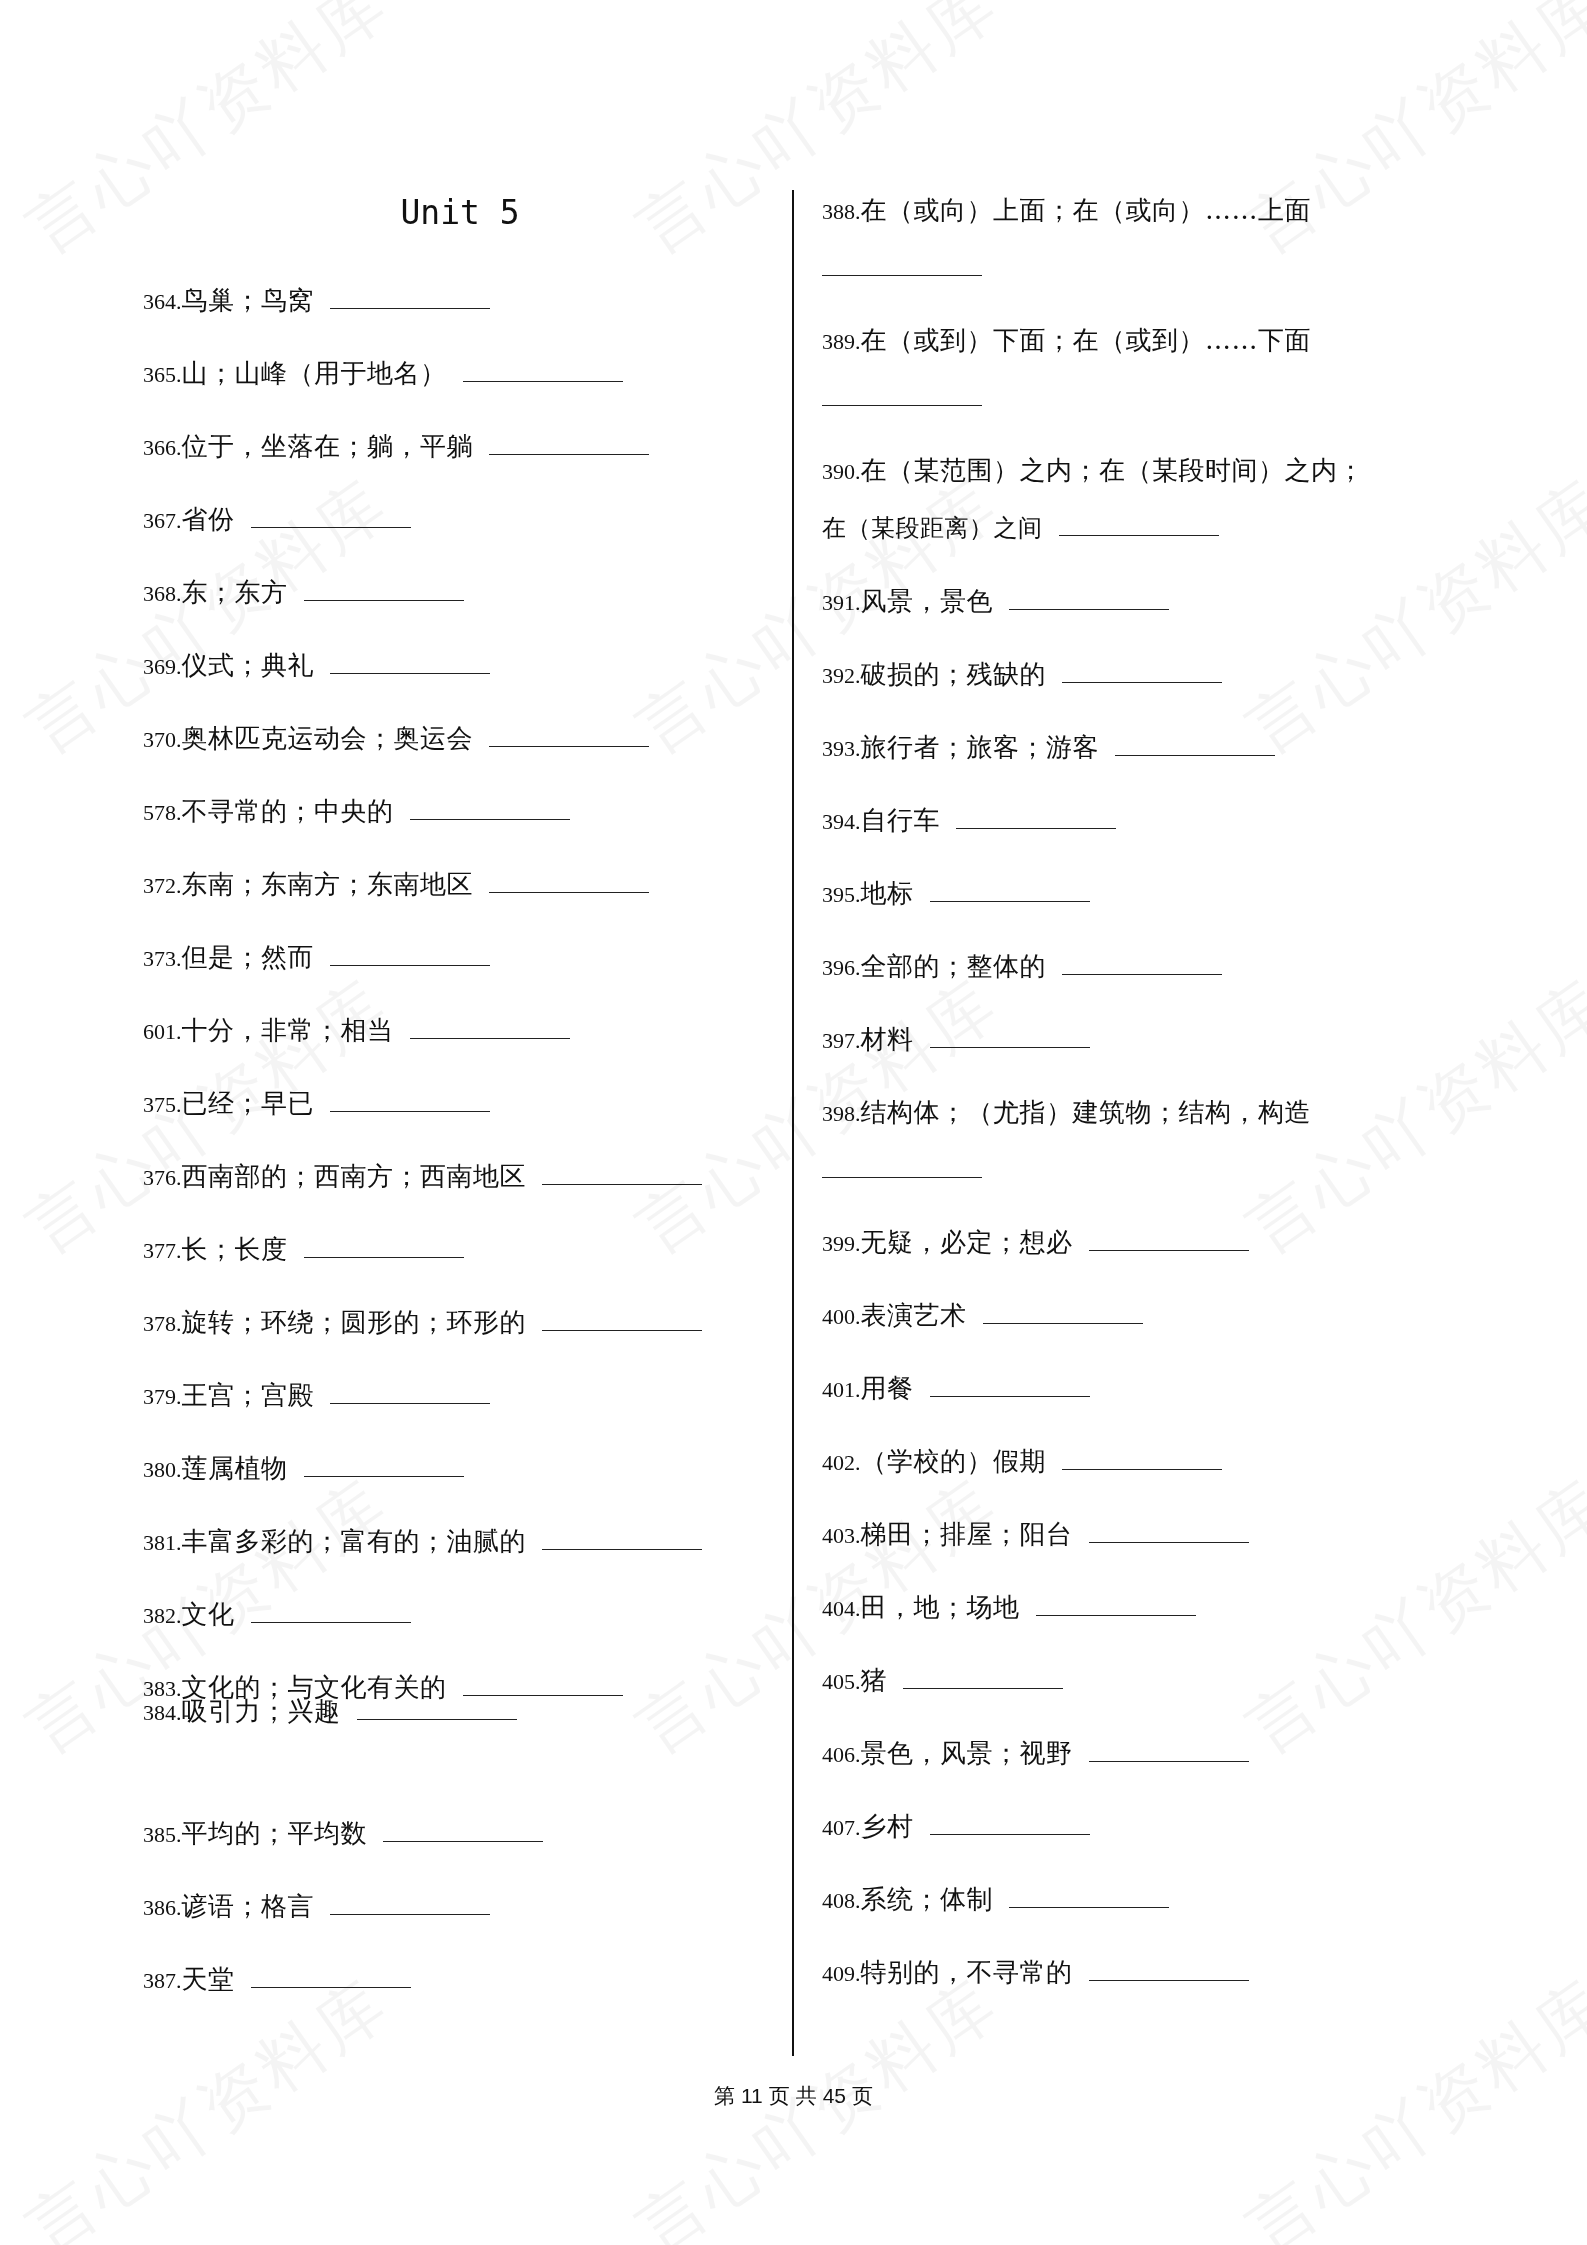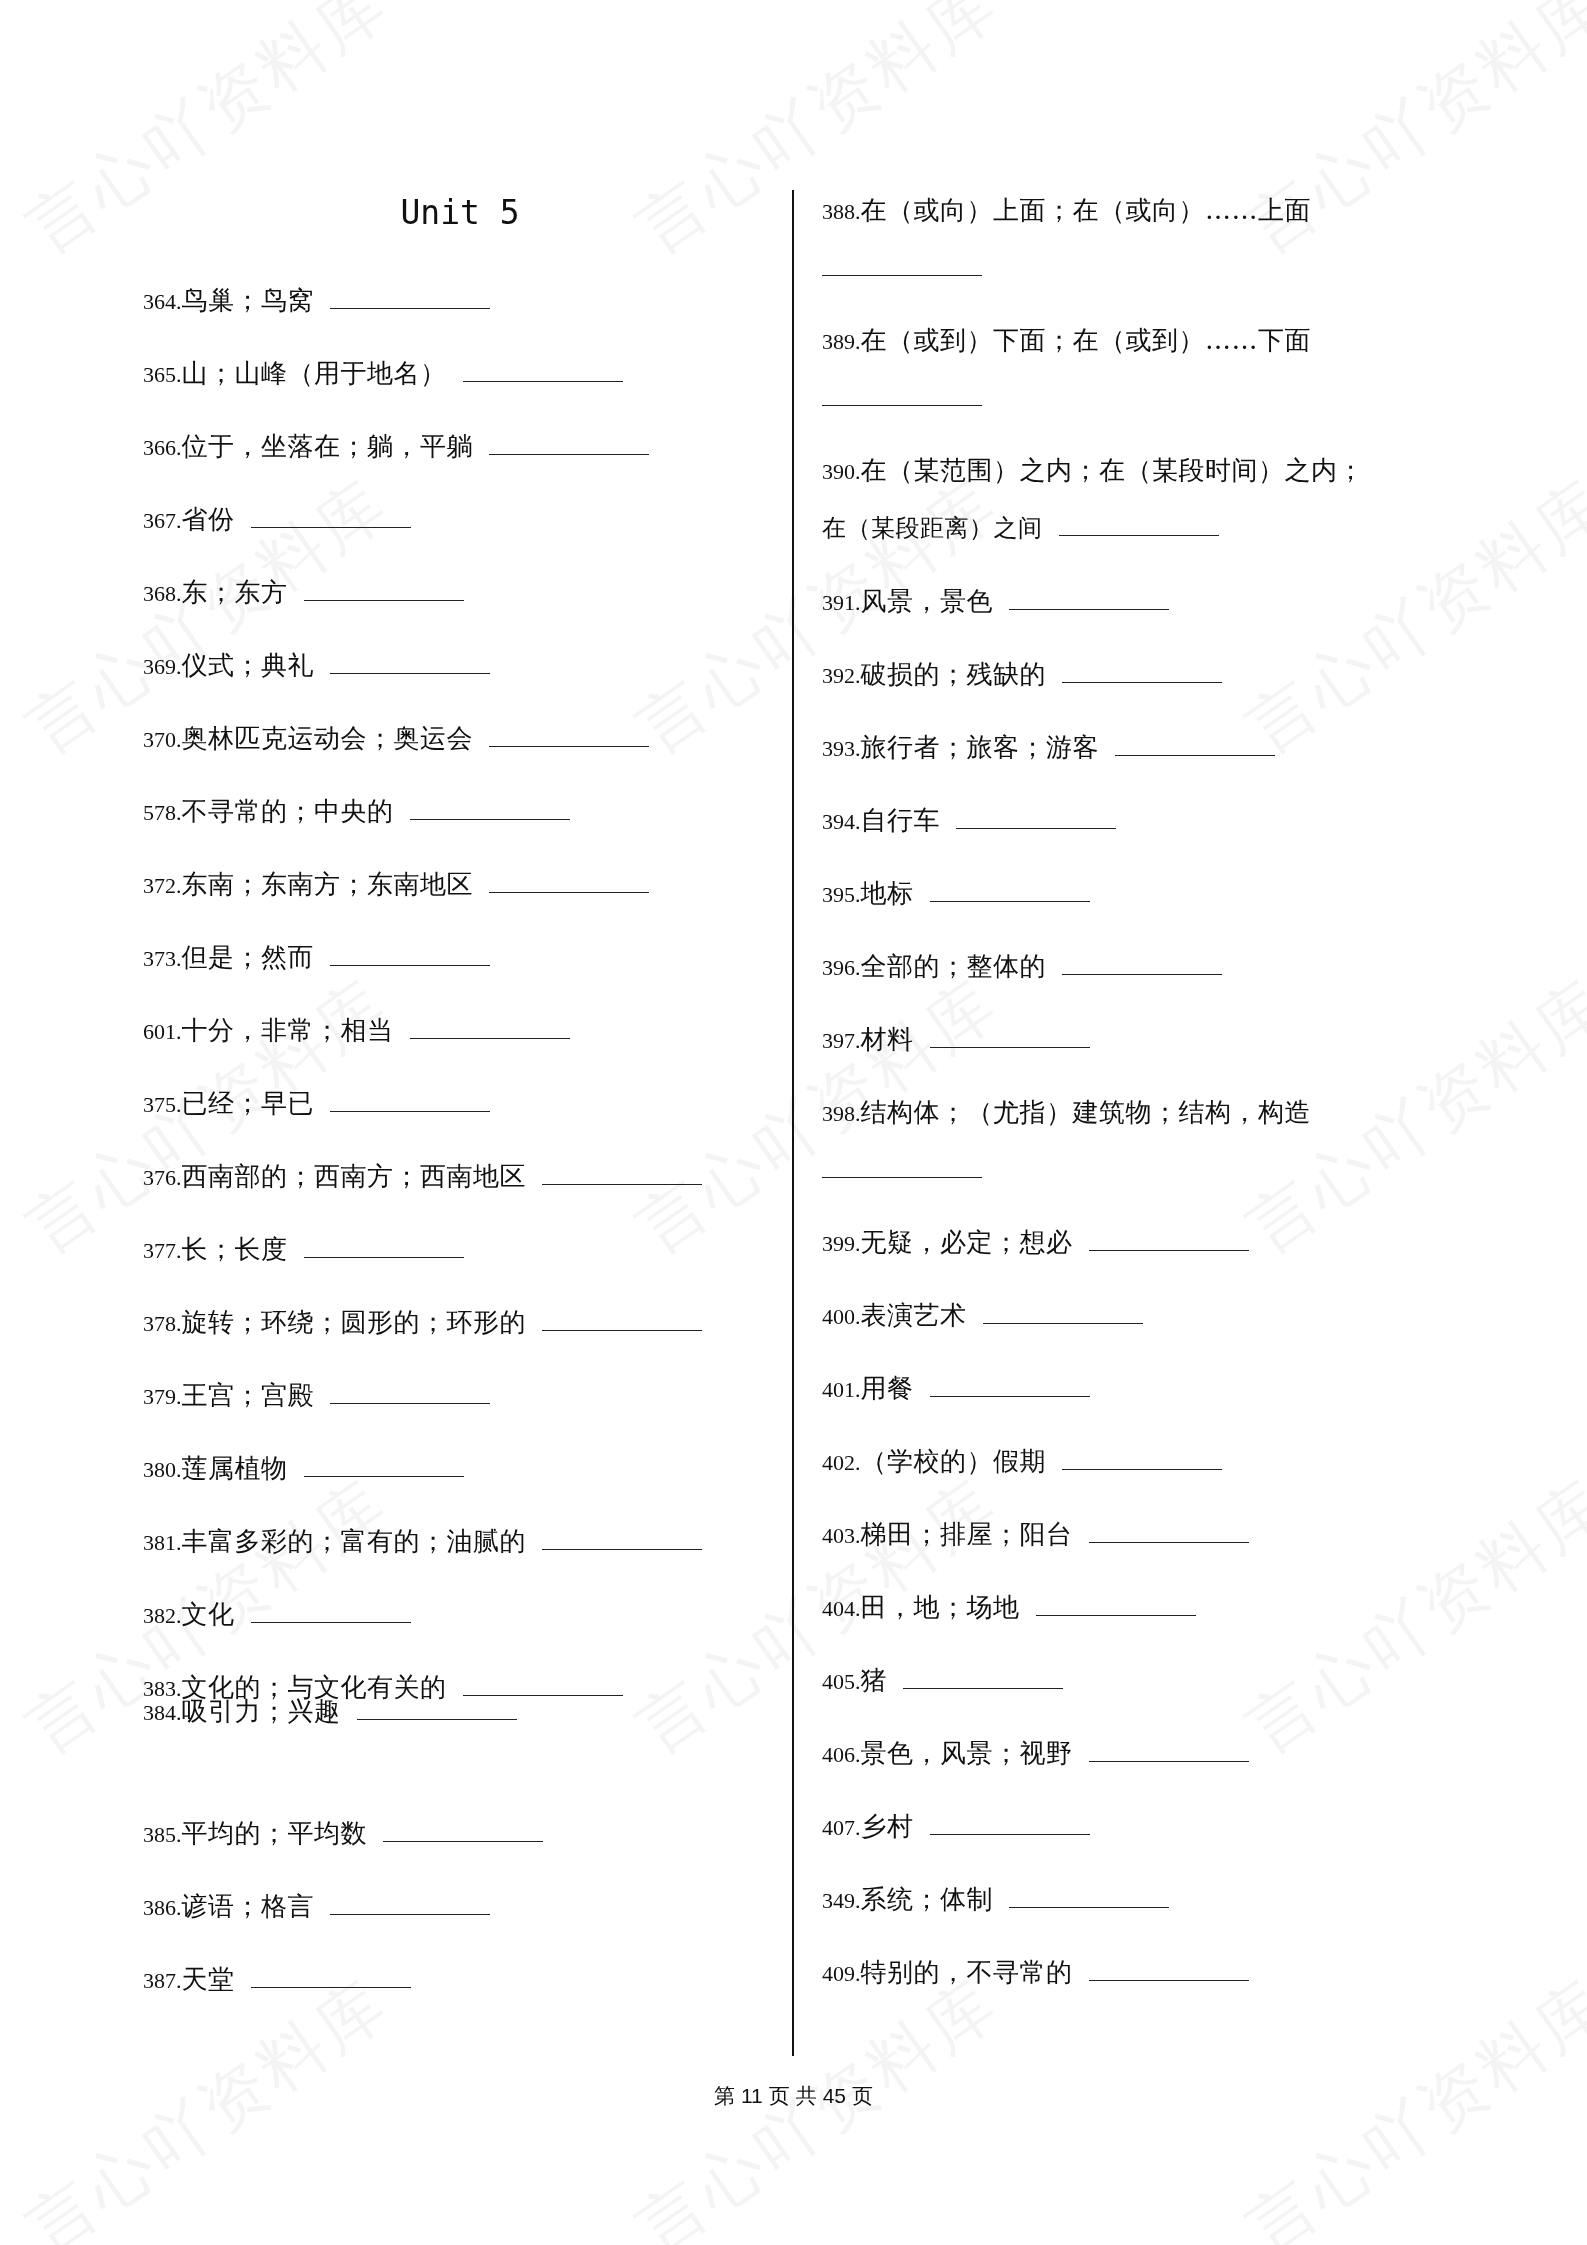--- a/index.html
+++ b/index.html
@@ -123,20 +123,20 @@
 
     <div class="item" style="top:1225px"><span class="num">399.</span><span>无疑，必定；想必</span><span class="blank"></span></div>
     <div class="item" style="top:1298px"><span class="num">400.</span><span>表演艺术</span><span class="blank"></span></div>
     <div class="item" style="top:1371px"><span class="num">401.</span><span>用餐</span><span class="blank"></span></div>
     <div class="item" style="top:1444px"><span class="num">402.</span><span>（学校的）假期</span><span class="blank"></span></div>
     <div class="item" style="top:1517px"><span class="num">403.</span><span>梯田；排屋；阳台</span><span class="blank"></span></div>
     <div class="item" style="top:1590px"><span class="num">404.</span><span>田，地；场地</span><span class="blank"></span></div>
     <div class="item" style="top:1663px"><span class="num">405.</span><span>猪</span><span class="blank"></span></div>
     <div class="item" style="top:1736px"><span class="num">406.</span><span>景色，风景；视野</span><span class="blank"></span></div>
     <div class="item" style="top:1809px"><span class="num">407.</span><span>乡村</span><span class="blank"></span></div>
-    <div class="item" style="top:1882px"><span class="num">349.</span><span>系统；体制</span><span class="blank"></span></div>
+    <div class="item" style="top:1882px"><span class="num">408.</span><span>系统；体制</span><span class="blank"></span></div>
     <div class="item" style="top:1955px"><span class="num">409.</span><span>特别的，不寻常的</span><span class="blank"></span></div>
   </div>
 
   <div class="footer">
     <span>第</span><span class="n">11</span><span>页 共</span><span class="n">45</span><span>页</span>
   </div>
 </div>
 
 </body></html>

